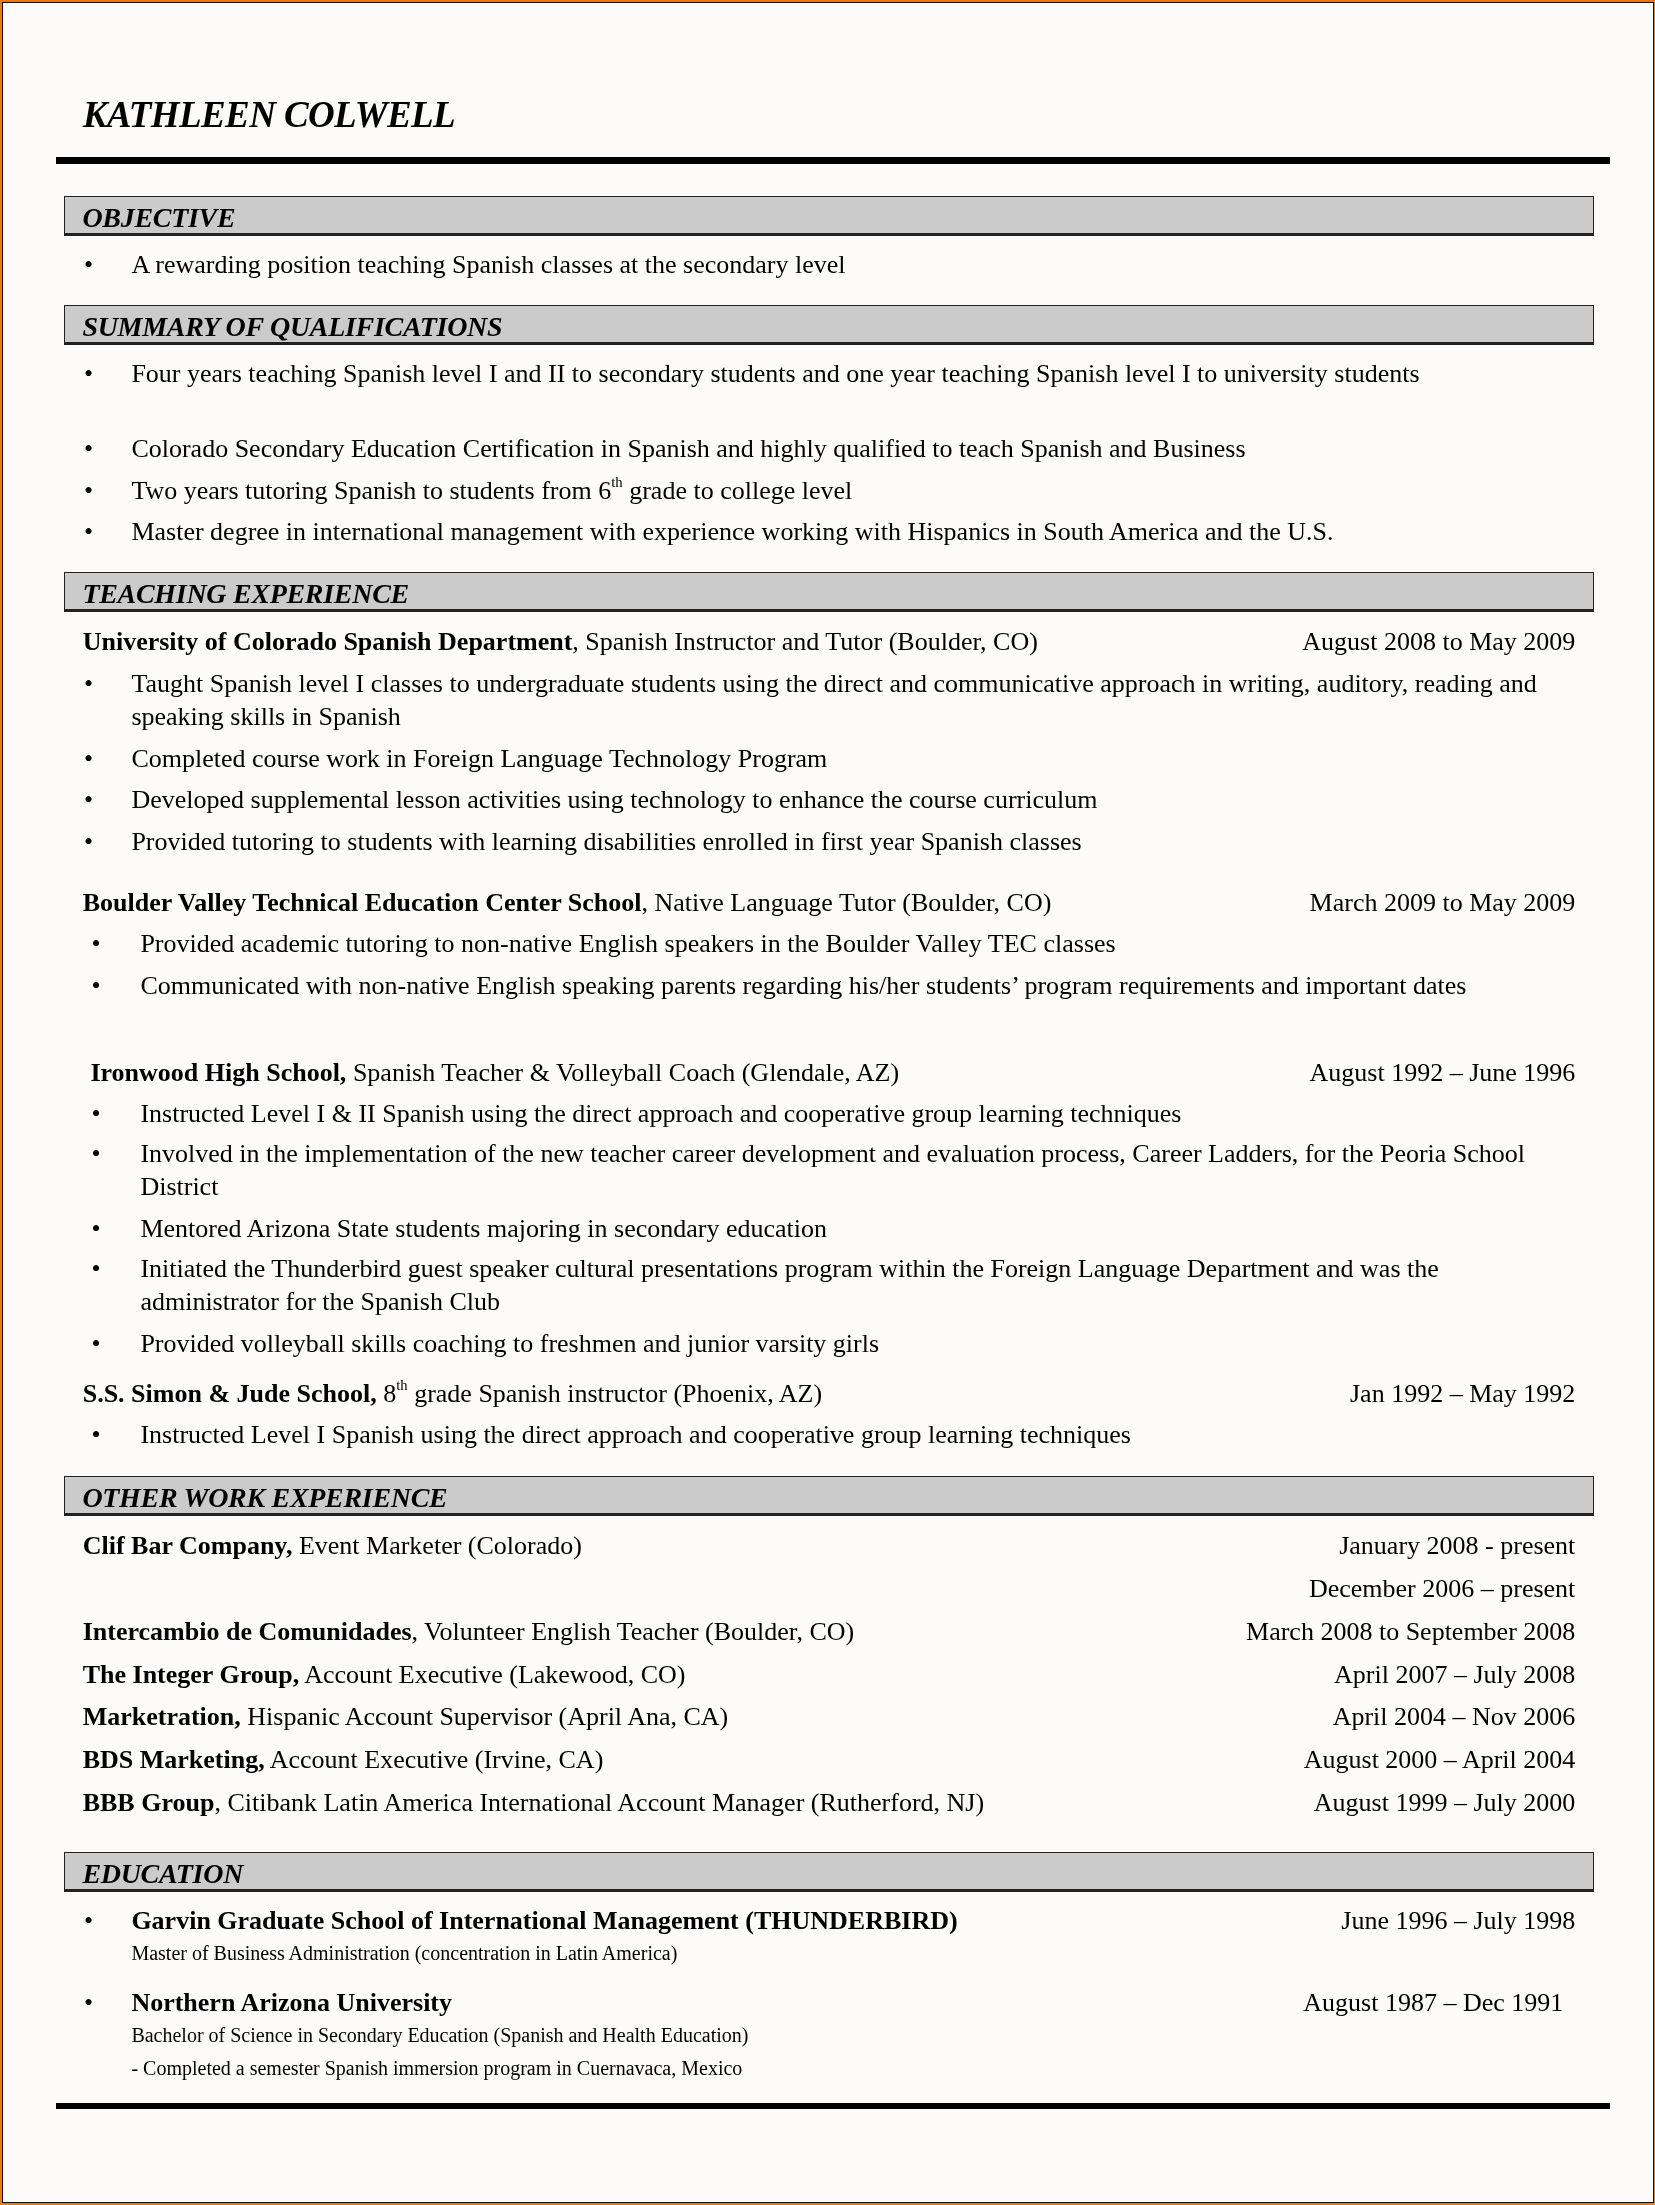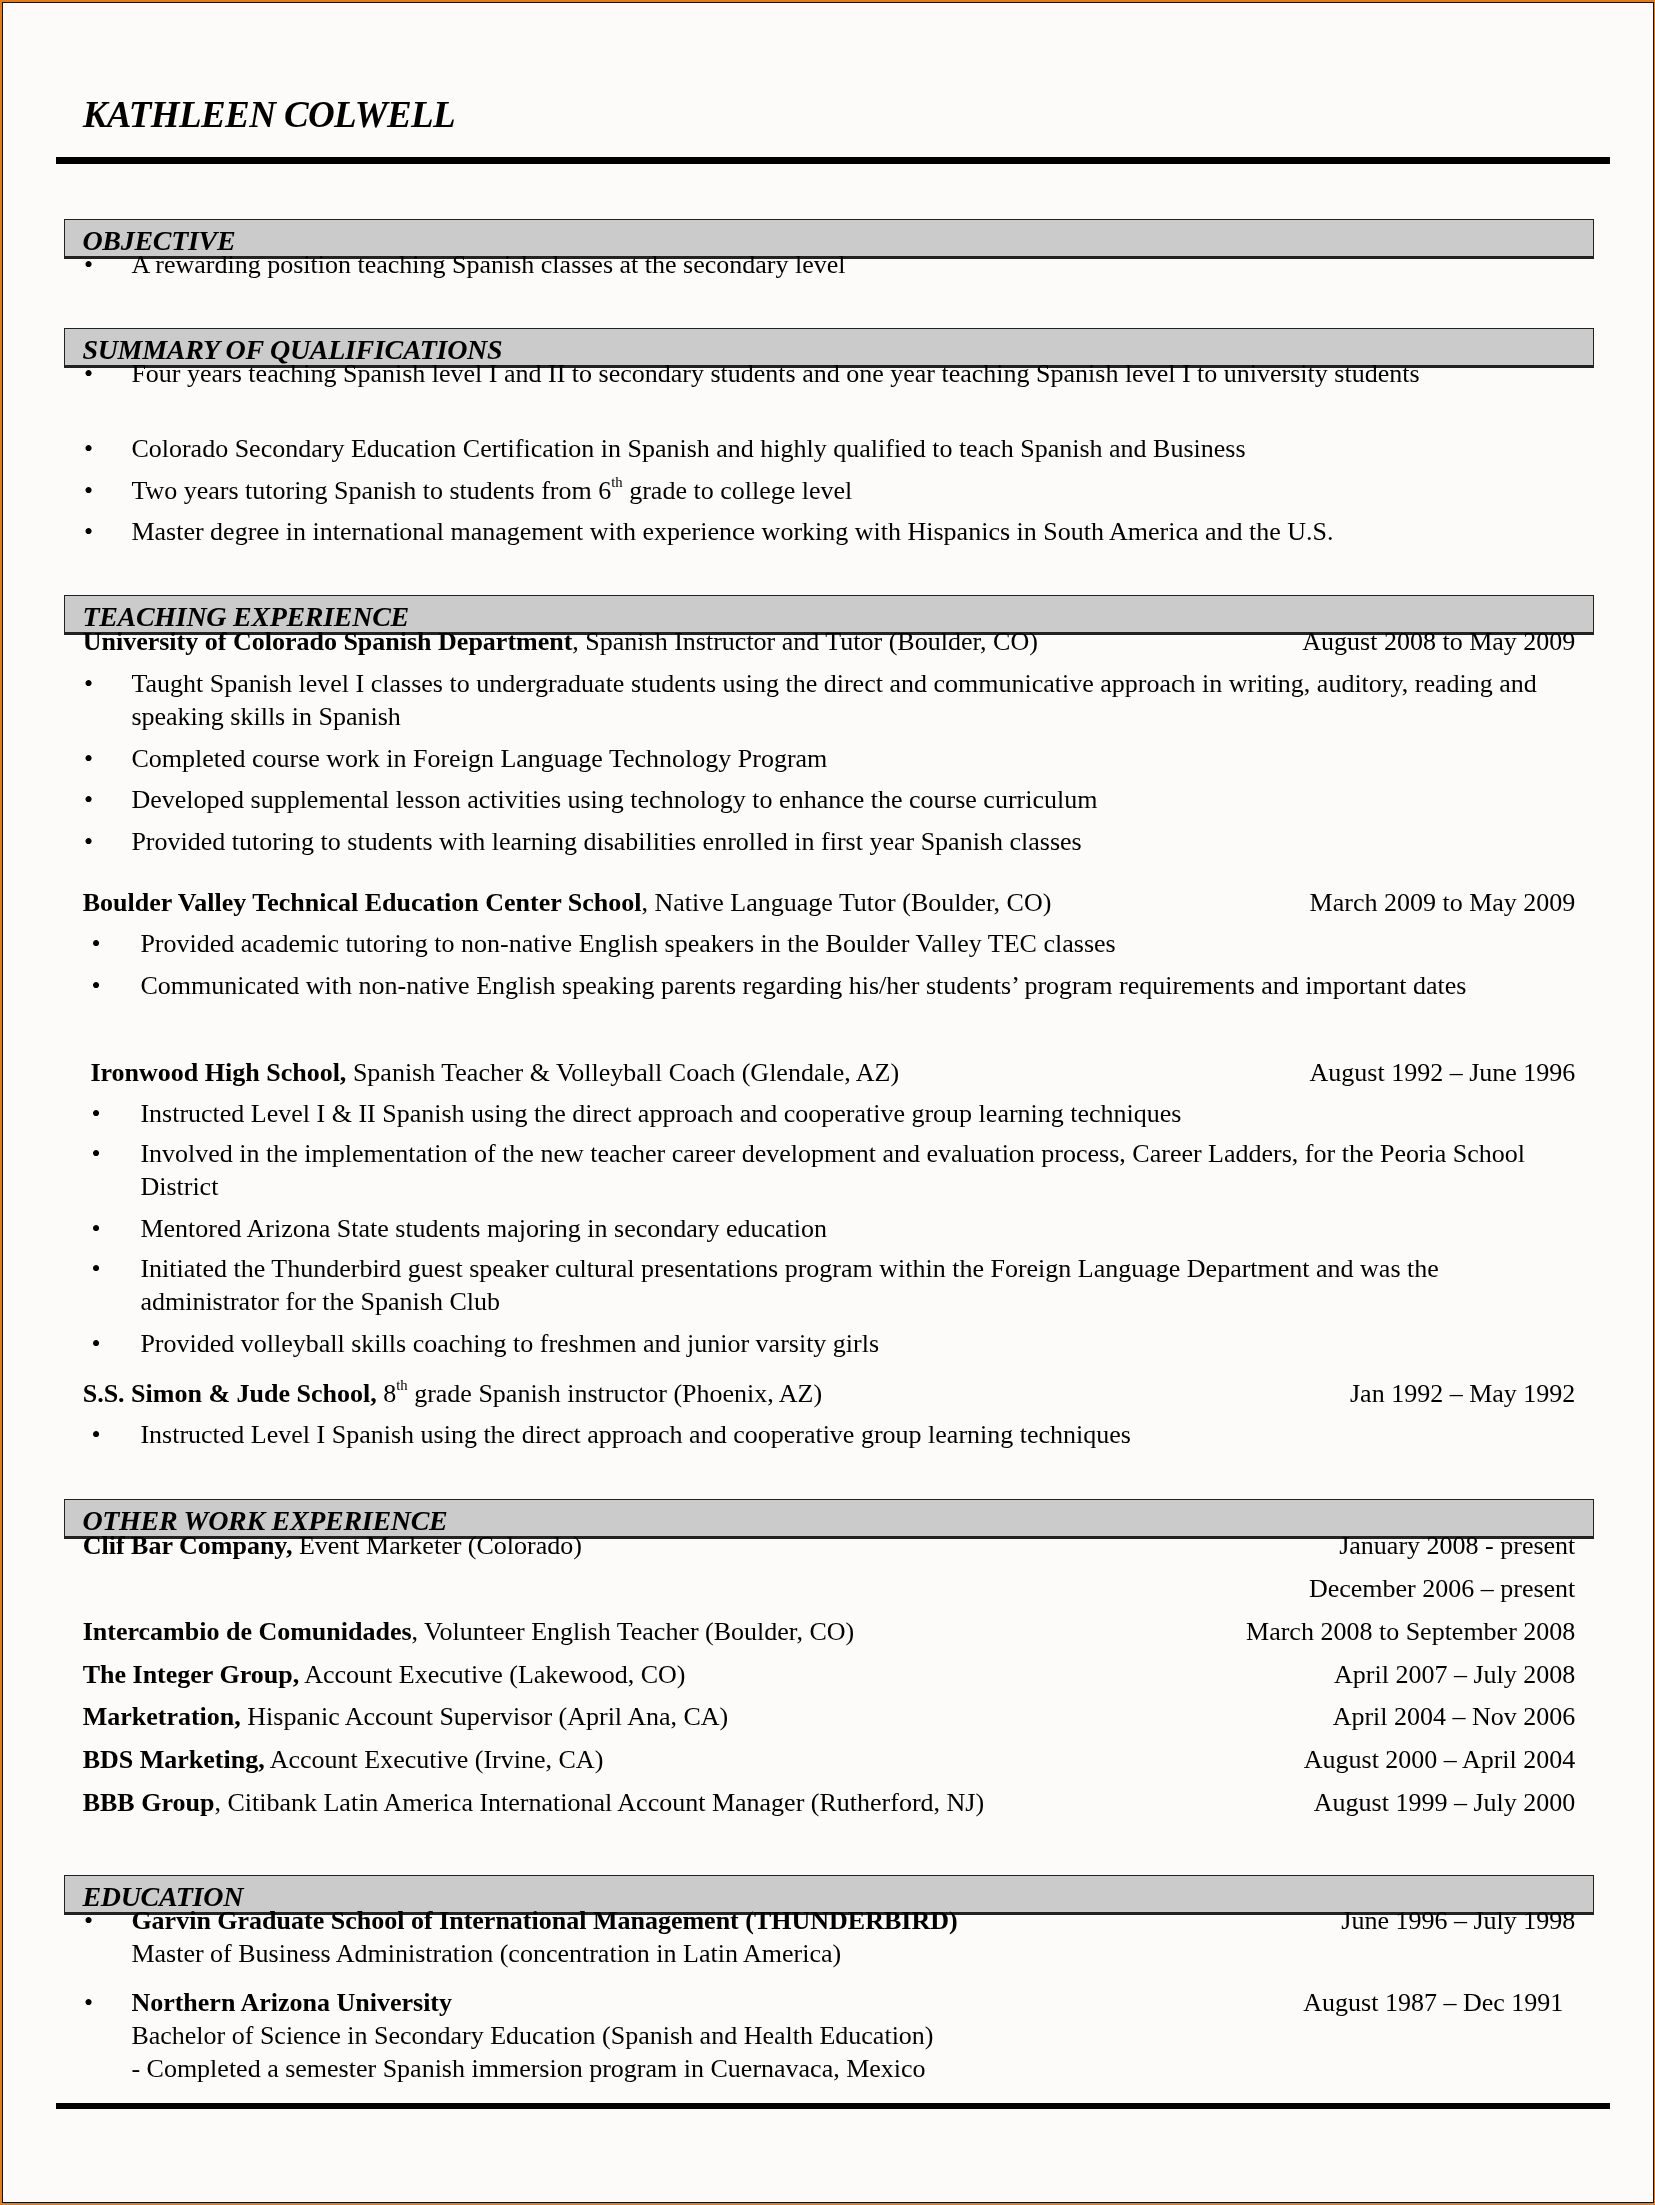--- a/index.html
+++ b/index.html
@@ -37,21 +37,20 @@
     position: absolute; left: -8.5px; right: -16px; top: 2100px;
     height: 6.1px; background: #000;
   }
   .section-head {
     position: absolute; left: 0; right: 0;
     height: 40px;
     background: #cbcbcb;
     border: 1.8px solid #222;
     border-bottom-width: 3.1px;
     box-sizing: border-box;
-    margin-top: 23px;
   }
   .section-head span {
     position: absolute; left: 17px; top: 4.9px;
     font-size: 28px; font-weight: bold; font-style: italic;
     letter-spacing: -0.3px;
     white-space: nowrap;
   }
   .bl {
     position: absolute; left: 0; right: 18.3px;
     font-size: 26px; line-height: 33px;
@@ -66,21 +65,21 @@
   .bl.ind .txt { left: 76px; }
   .row {
     position: absolute; left: 18.3px; right: 18.3px;
     font-size: 26px; line-height: 33px; white-space: nowrap;
   }
   .row .l b { font-weight: bold; }
   .row .r { position: absolute; right: 0; top: 0; text-align: center; }
   sup { font-size: 14.7px; line-height: 0; position: relative; top: -2.4px; vertical-align: super; }
   .edu-sub {
     position: absolute; left: 67px;
-    font-size: 26px; line-height: 33px; white-space: nowrap;
+    font-size: 20px; line-height: 33px; white-space: nowrap;
   }
 </style>
 </head>
 <body>
 
 <div class="page">
   <div class="content">
 
     <div class="name">KATHLEEN COLWELL</div>
     <div class="rule-top"></div>

